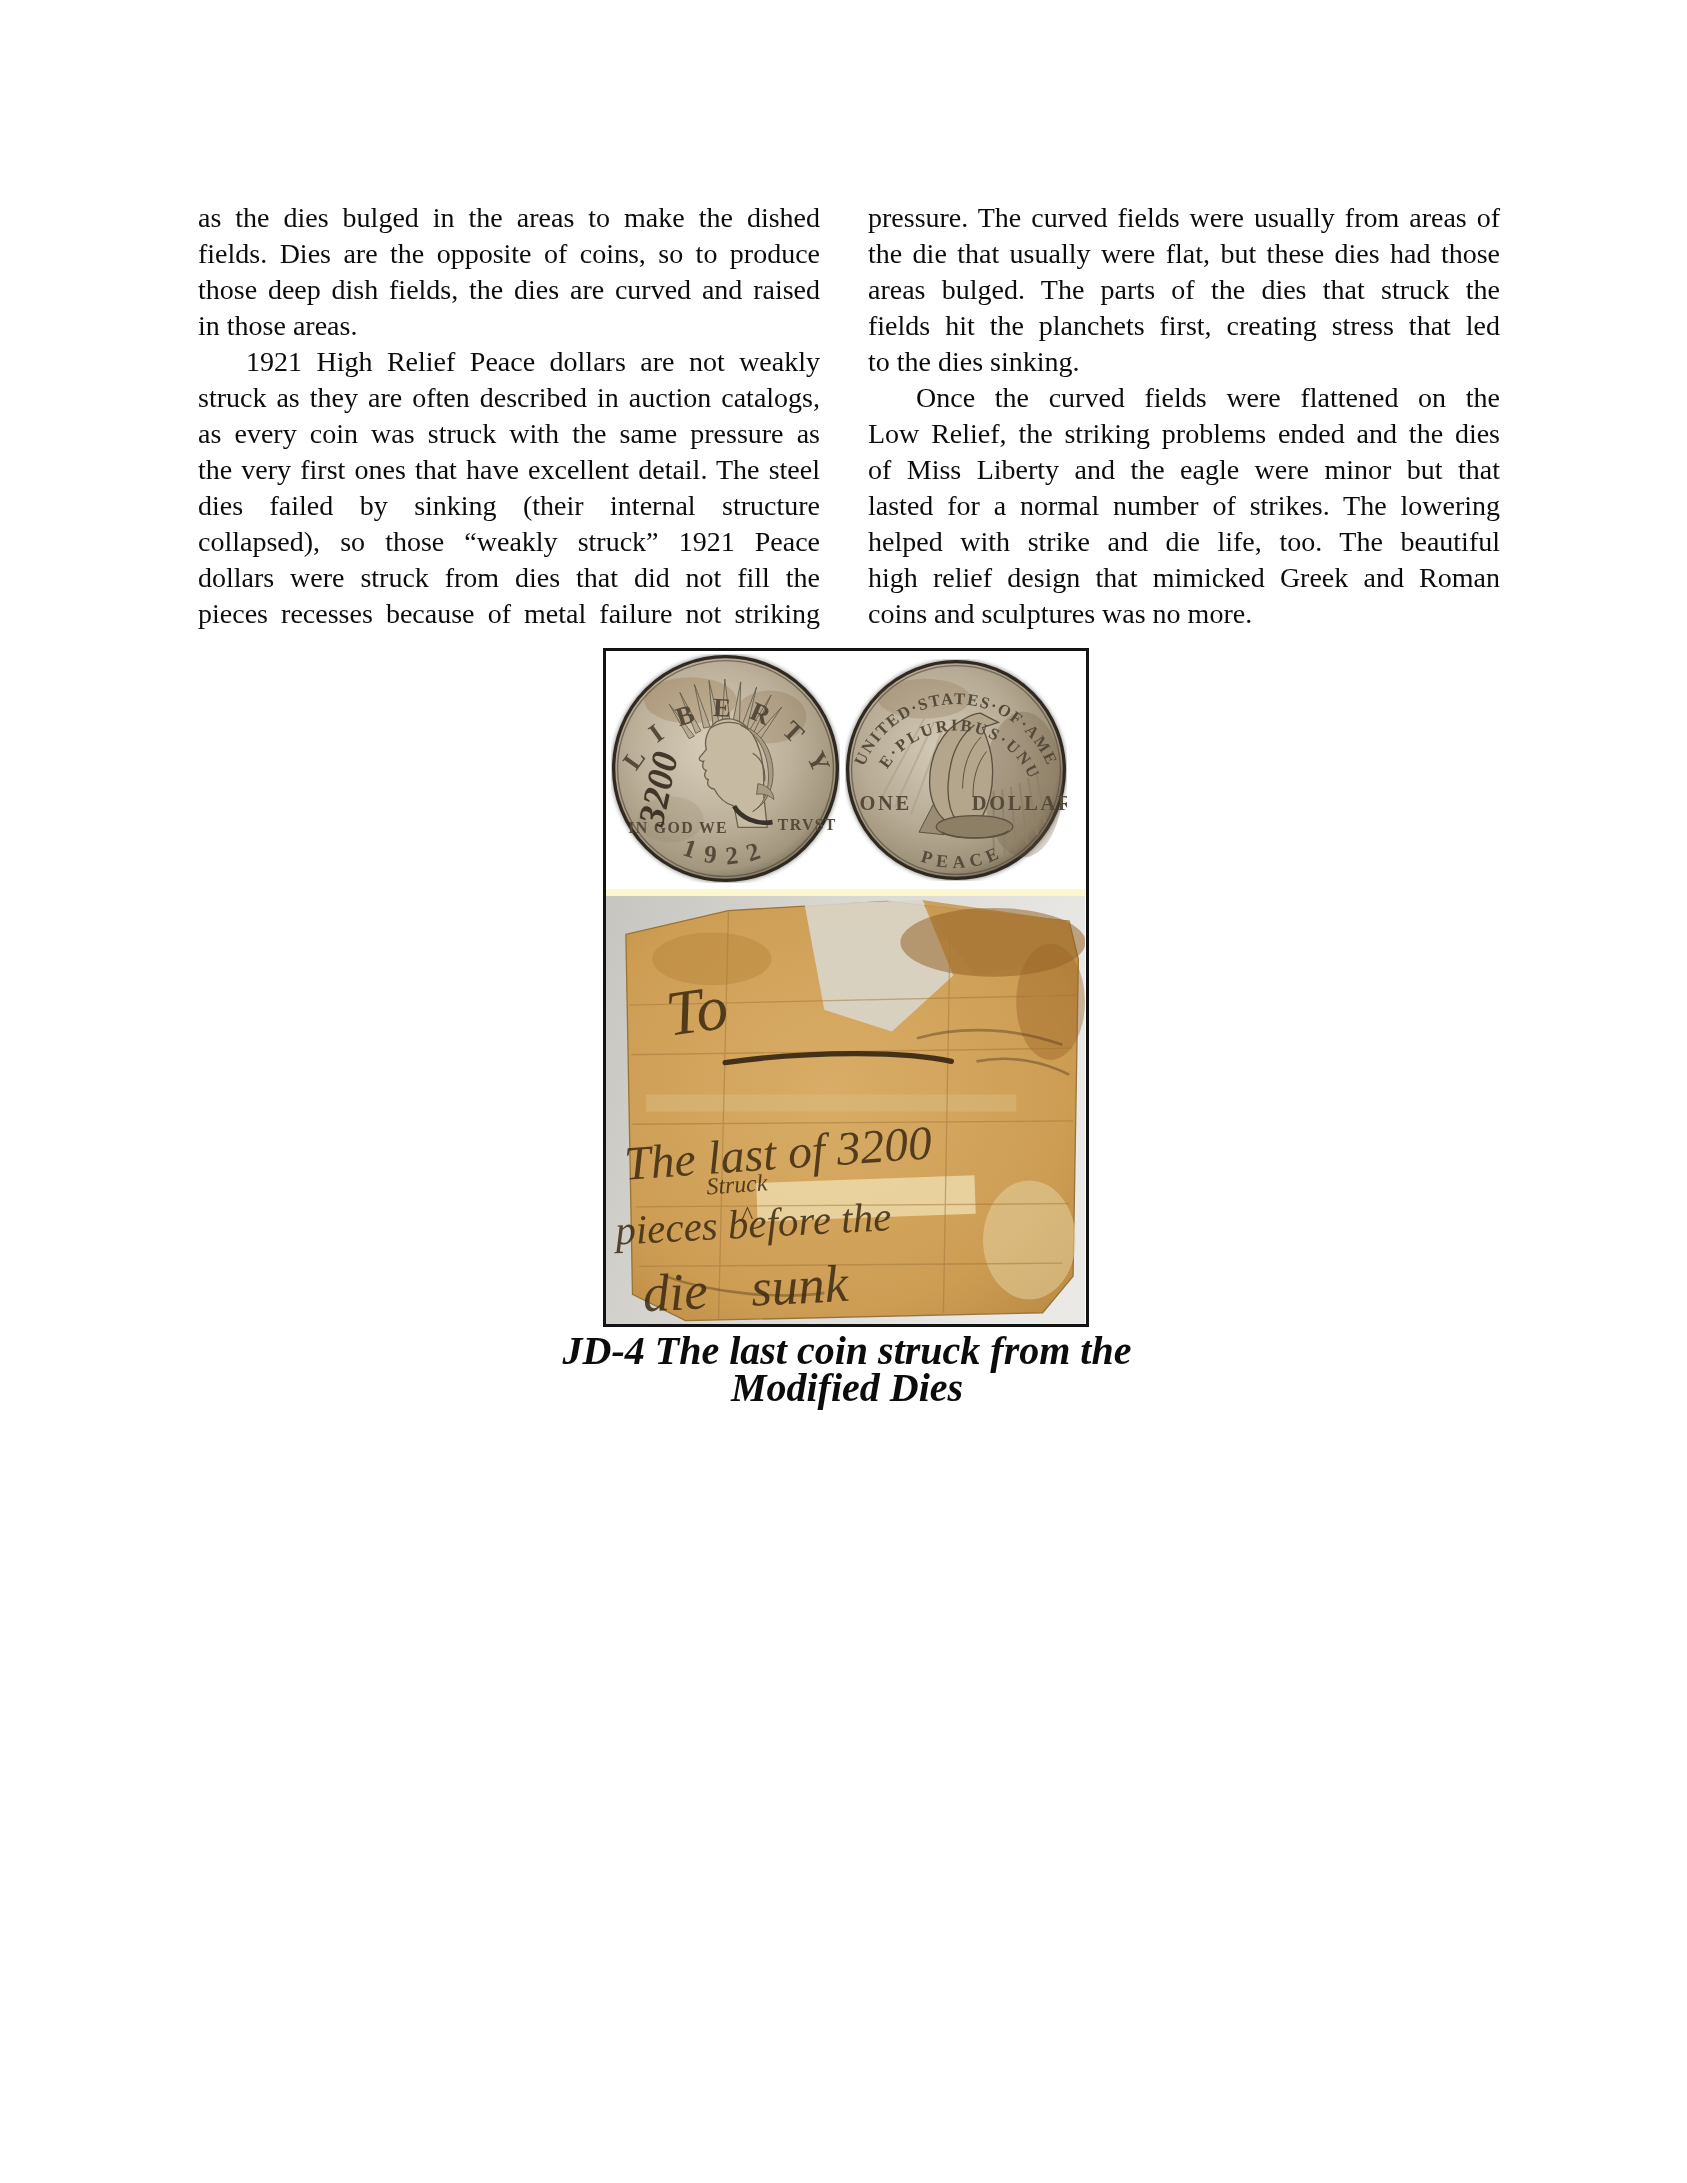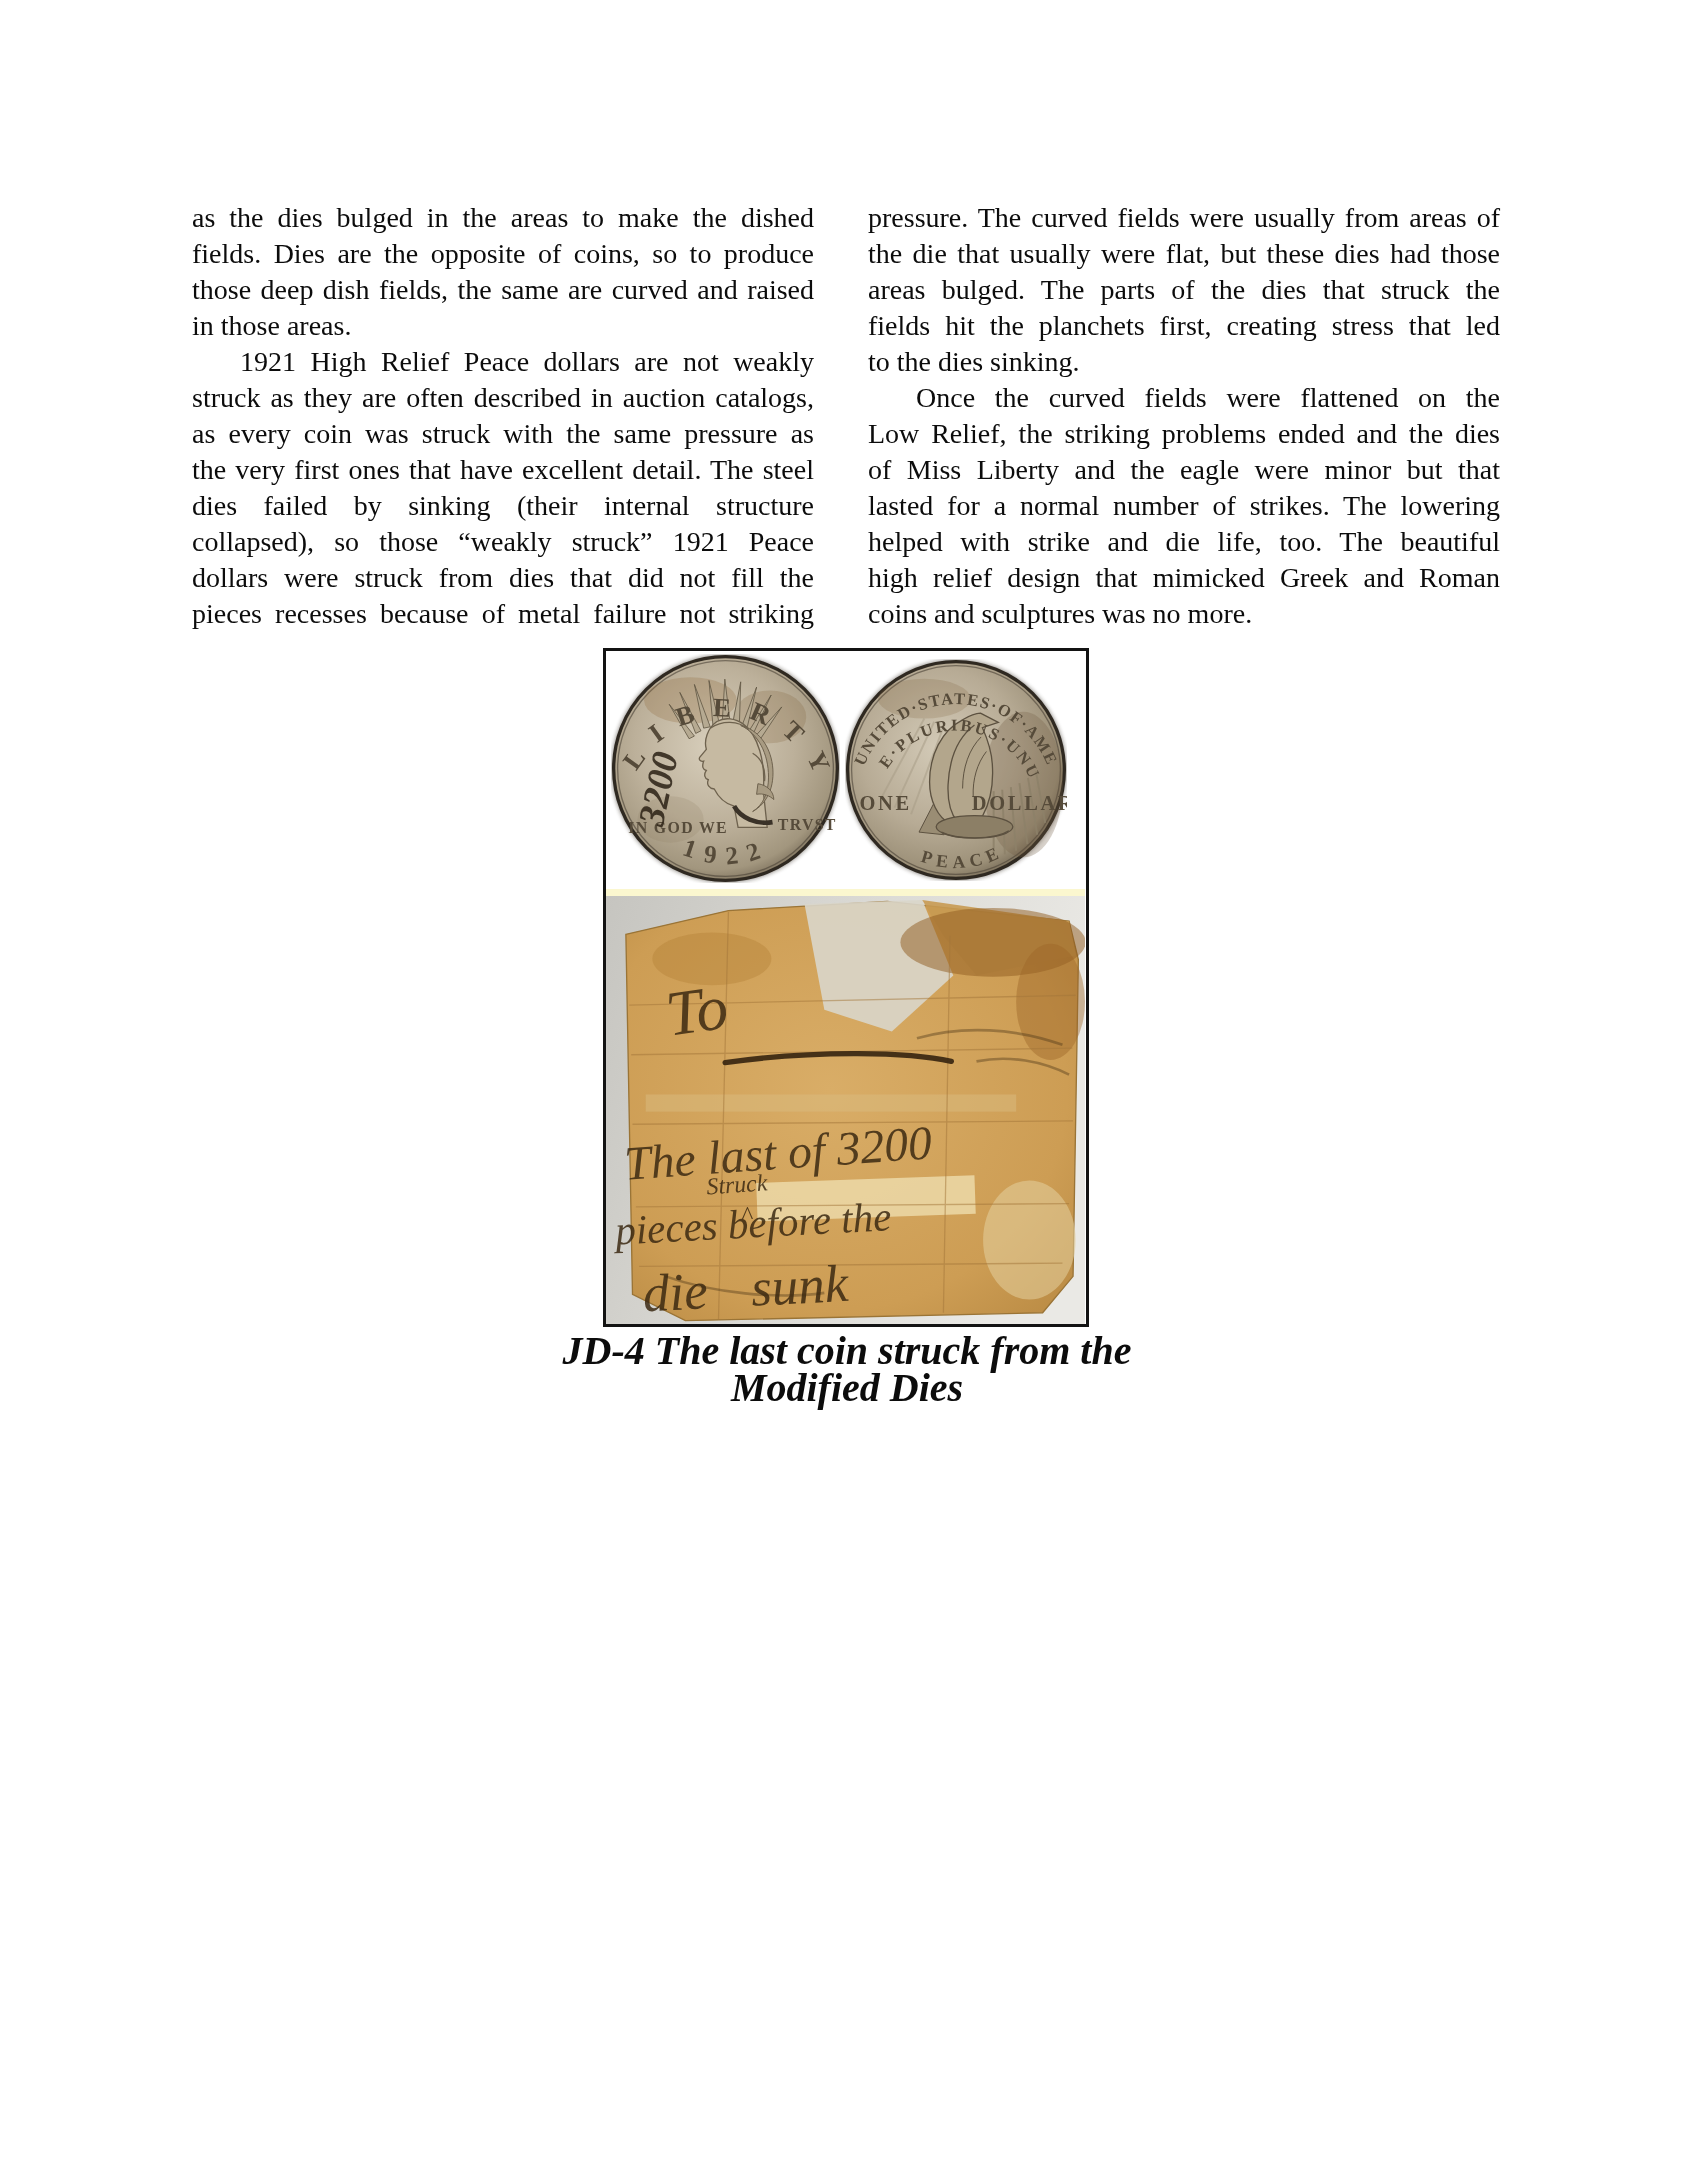--- a/index.html
+++ b/index.html
@@ -1,19 +1,19 @@
 <!DOCTYPE html>
 <html style="font-size:10.6px"><head>
 <meta charset="utf-8">
 <style>
   html,body{margin:0;padding:0;background:#ffffff;}
   .page{position:relative;width:1687px;height:2183px;background:#ffffff;overflow:hidden;
         font-family:"Liberation Serif","DejaVu Serif",serif;color:#0c0c0c;}
   .col{position:absolute;top:200px;font-size:28px;line-height:36px;}
-  #col-left{left:192px;width:622px;}
+  #col-left{left:198px;width:622px;}
   #col-right{left:868px;width:632px;}
   .line{text-align:justify;text-align-last:justify;white-space:normal;}
   .line.para-end{text-align-last:left;}
   .line.indent{text-indent:48px;}
   .figure{position:absolute;left:603px;top:648px;width:486px;height:679px;
           border:3.3px solid #131313;background:#ffffff;box-sizing:border-box;}
   .coins-row{position:absolute;left:0;top:0;width:479px;height:238px;background:#ffffff;}
   .coin-svg{position:absolute;}
   #obverse-svg{left:4.6px;top:3.3px;}
   #reverse-svg{left:239px;top:8px;}
@@ -27,21 +27,21 @@
 </style>
 </head>
 <body>
 
 <div class="page">
 
   <div class="col" id="col-left">
     <div>
       <div class="line">as the dies bulged in the areas to make the dished</div>
       <div class="line">fields. Dies are the opposite of coins, so to produce</div>
-      <div class="line">those deep dish fields, the same are curved and raised</div>
+      <div class="line">those deep dish fields, the dies are curved and raised</div>
       <div class="line para-end">in those areas.</div>
     </div>
     <div>
       <div class="line indent">1921 High Relief Peace dollars are not weakly</div>
       <div class="line">struck as they are often described in auction catalogs,</div>
       <div class="line">as every coin was struck with the same pressure as</div>
       <div class="line">the very first ones that have excellent detail. The steel</div>
       <div class="line">dies failed by sinking (their internal structure</div>
       <div class="line">collapsed), so those “weakly struck” 1921 Peace</div>
       <div class="line">dollars were struck from dies that did not fill the</div>

